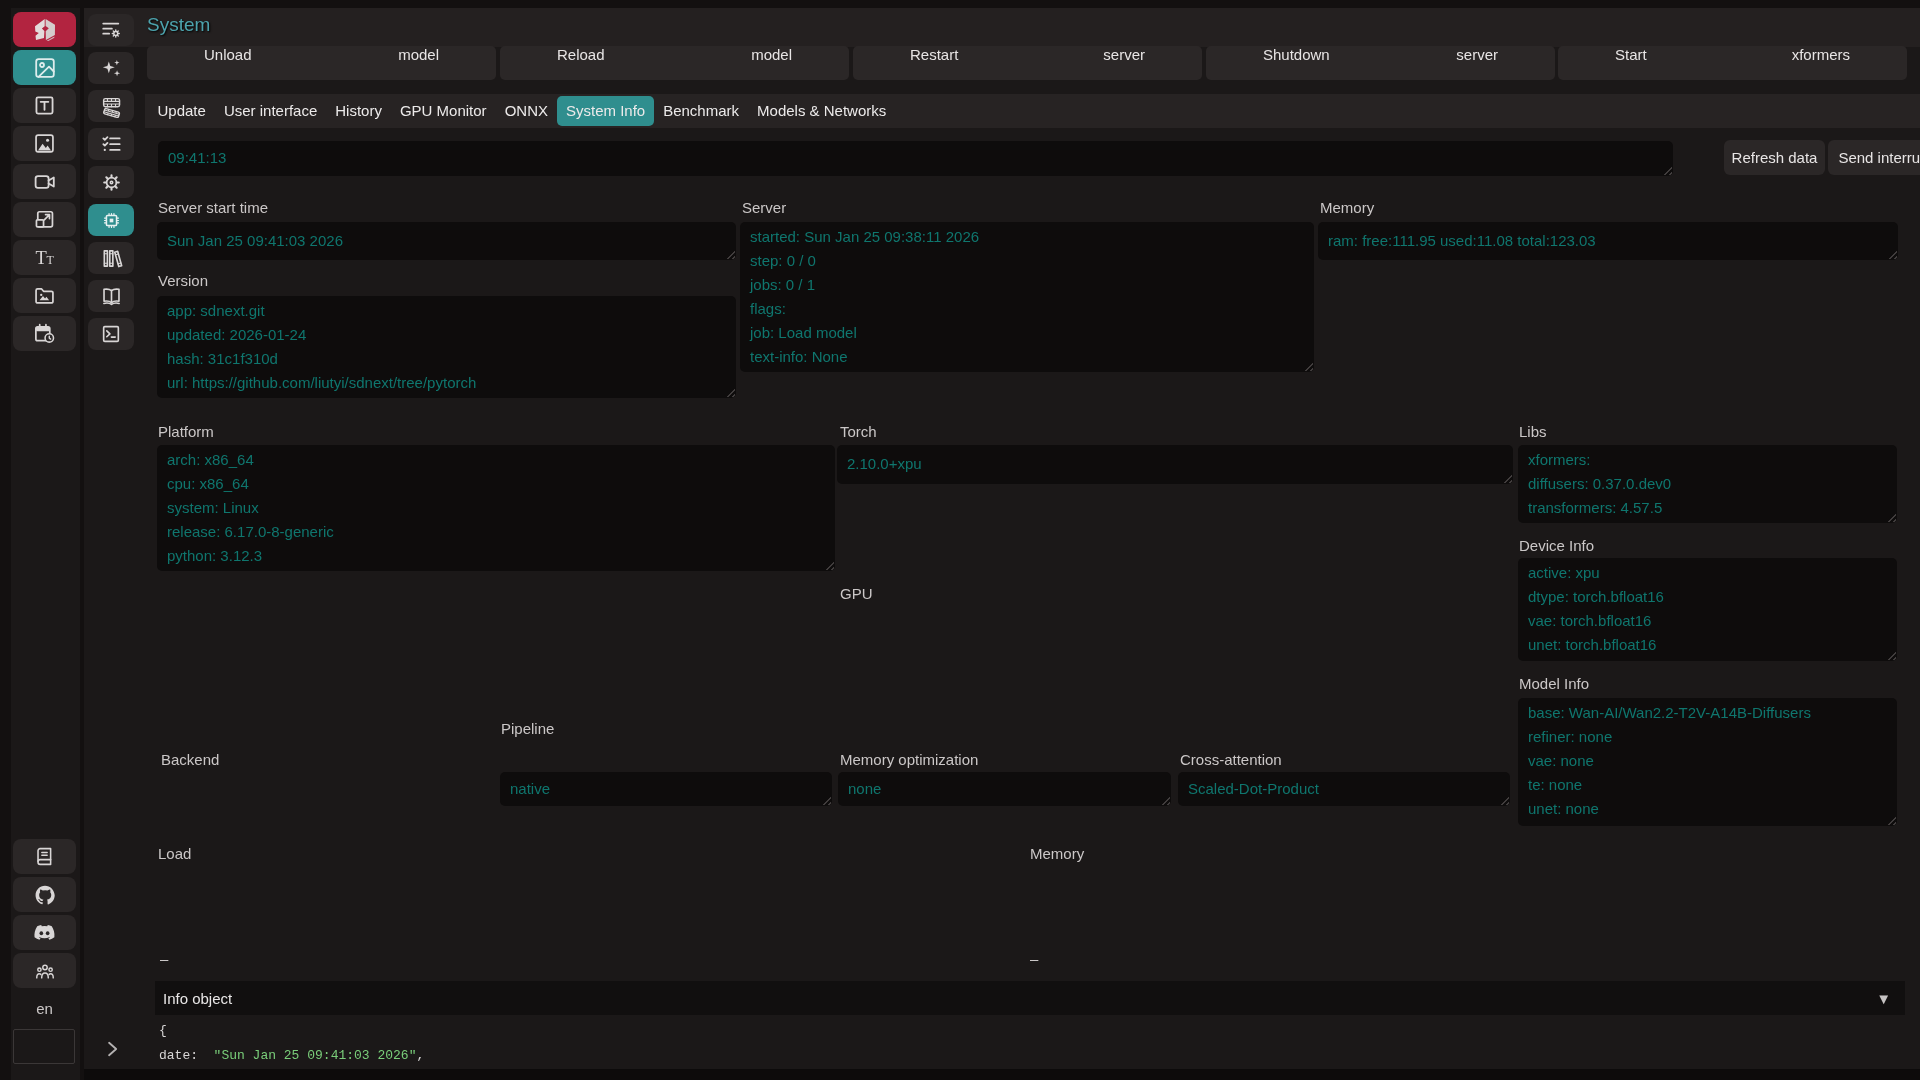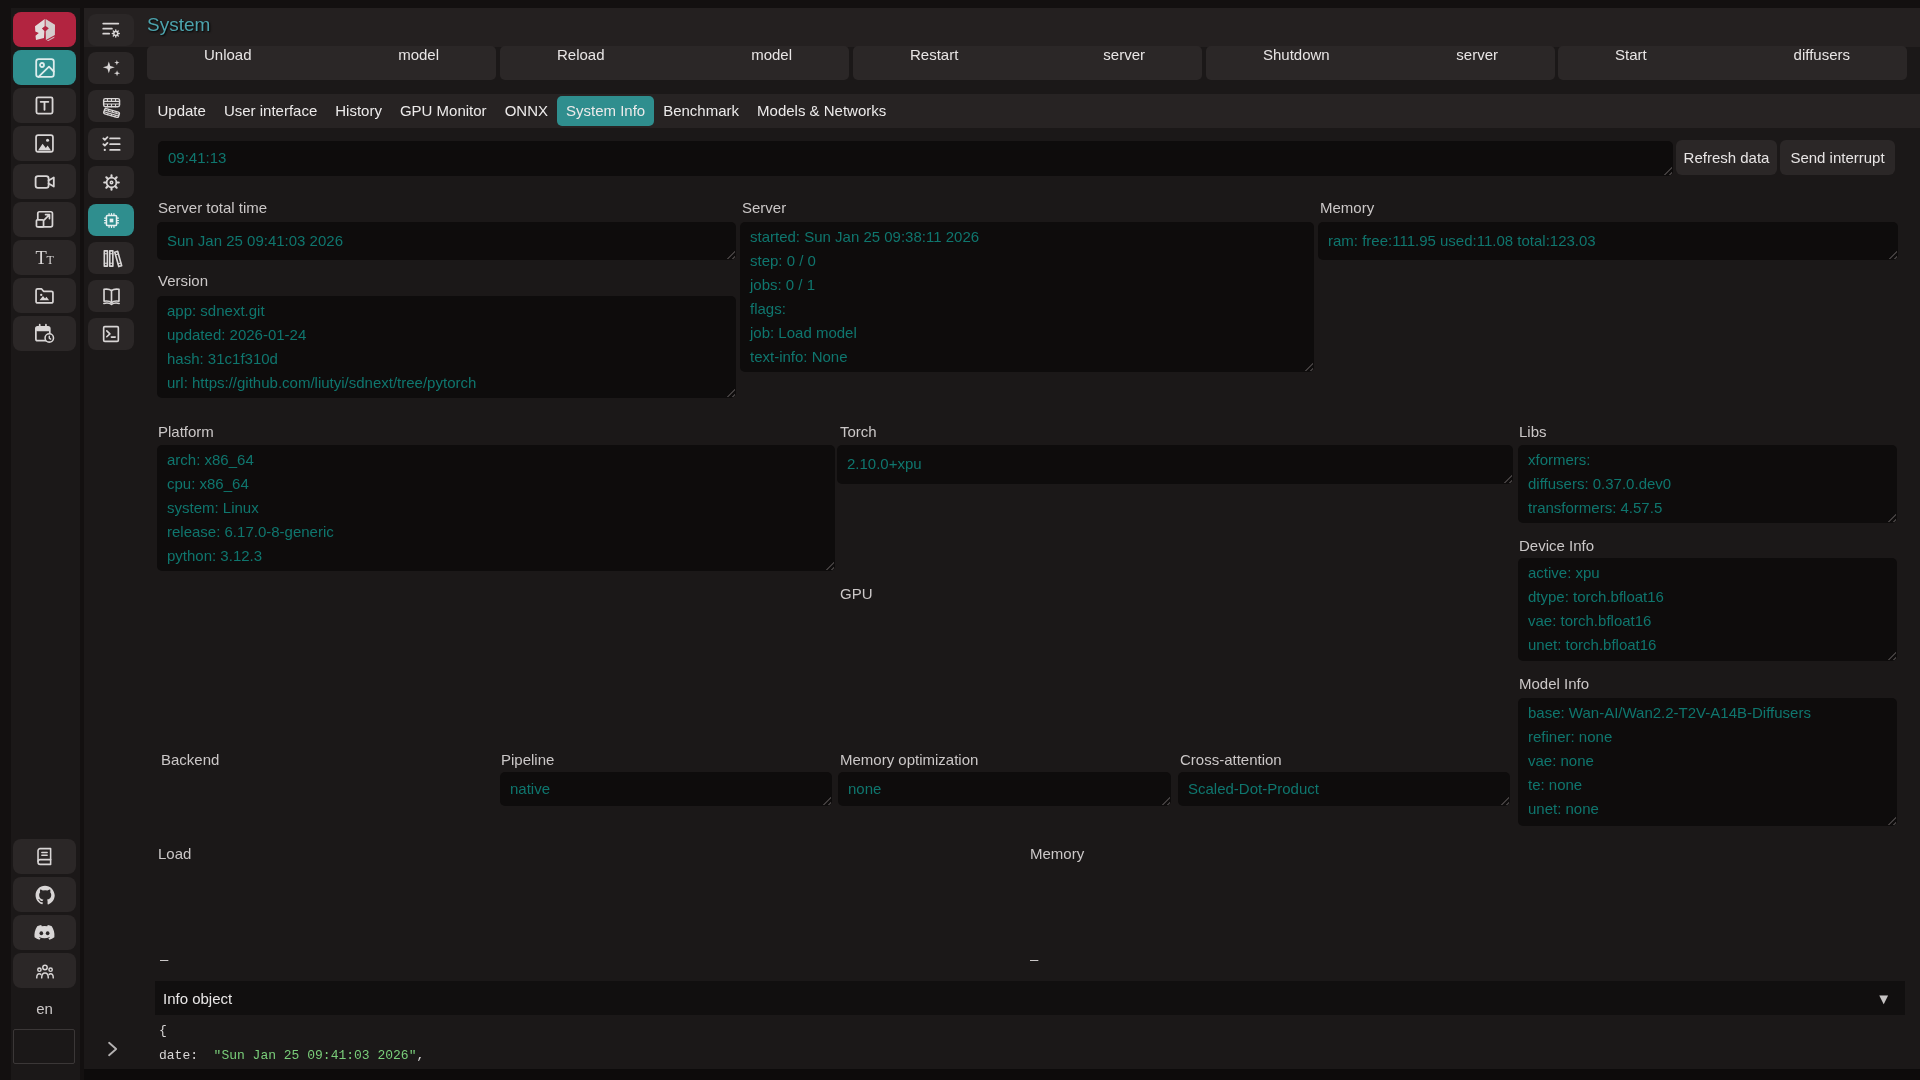--- a/index.html
+++ b/index.html
@@ -34,21 +34,21 @@
          font-size:15px; white-space:nowrap; }
   .tab.sel { background:#2f8e8e; border-radius:5px; }
   
   .ta { position:absolute; background:#0e0c0c; border-radius:5px; color:#0f766e;
         font-size:15px; line-height:24px; padding:3px 10px; white-space:pre; overflow:hidden; }
   .ta .rh { position:absolute; right:1px; bottom:1px; width:10px; height:10px;
         background: repeating-linear-gradient(135deg, transparent 0 2px, #565151 2px 3.2px);
         clip-path: polygon(100% 0, 100% 100%, 0 100%); opacity:.7;}
   .lbl { position:absolute; color:#cbc7c7; font-size:15px; white-space:nowrap; }
   .btn { position:absolute; background:#2b2727; border-radius:6px; color:#e8e5e5;
-         font-size:15px; display:flex; align-items:center; justify-content:center; }
+         font-size:15px; display:flex; align-items:center; justify-content:center;margin-left:48px; }
   #infobar { position:absolute; left:10px; top:981px; width:1750px; height:34px; background:#110f0f;
              color:#e9e7e7; font-size:15px; display:flex; align-items:center; padding:0 12px 0 8px; }
   #infobar .arr { margin-left:auto; font-size:15px; color:#c6c3c3; margin-right:2px; }
   .mono { position:absolute; font-family:"Liberation Mono", monospace; font-size:13px;
           color:#d8d6d6; white-space:pre; }
   .green { color:#7ace7a; }
   #footer { position:absolute; left:-61px; top:1069px; width:1836px; height:11px; background:#0d0b0b; }
 </style>
 </head>
 <body>
@@ -246,39 +246,39 @@
     <div class="tbtn" style="left:708px;">
         <span>Restart</span>
         <span>server</span>
       </div>
     <div class="tbtn" style="left:1061px;">
         <span>Shutdown</span>
         <span>server</span>
       </div>
     <div class="tbtn" style="left:1413px;">
         <span>Start</span>
-        <span>diffusers</span>
+        <span>xformers</span>
       </div>
     <div id="tabstrip">
       <span style="width:4px"></span>
       <span class="tab">Update</span>
       <span class="tab">User interface</span>
       <span class="tab">History</span>
       <span class="tab">GPU Monitor</span>
       <span class="tab">ONNX</span>
       <span class="tab sel">System Info</span>
       <span class="tab">Benchmark</span>
       <span class="tab">Models &amp; Networks</span>
     </div>
 
     <div class="ta" style="left:13px; top:141px; width:1515px; height:35px; line-height:28px;">09:41:13<i class="rh"></i></div>
     <div class="btn" style="left:1531px; top:140px; width:101px; height:35px;">Refresh data</div>
     <div class="btn" style="left:1635px; top:140px; width:115px; height:35px;">Send interrupt</div>
 
-    <div class="lbl" style="left:13px; top:199px;">Server total time</div>
+    <div class="lbl" style="left:13px; top:199px;">Server start time</div>
     <div class="ta" style="left:12px; top:222px; width:579px; height:38px; padding-top:7px;">Sun Jan 25 09:41:03 2026<i class="rh"></i></div>
     <div class="lbl" style="left:597px; top:199px;">Server</div>
     <div class="ta" style="left:595px; top:222px; width:574px; height:150px;">started: Sun Jan 25 09:38:11 2026
 step: 0 / 0
 jobs: 0 / 1
 flags: 
 job: Load model
 text-info: None<i class="rh"></i></div>
     <div class="lbl" style="left:1175px; top:199px;">Memory</div>
     <div class="ta" style="left:1173px; top:222px; width:580px; height:38px; padding-top:7px;">ram: free:111.95 used:11.08 total:123.03<i class="rh"></i></div>
@@ -307,21 +307,21 @@
 vae: torch.bfloat16
 unet: torch.bfloat16<i class="rh"></i></div>
     <div class="lbl" style="left:1374px; top:675px;">Model Info</div>
     <div class="ta" style="left:1373px; top:698px; width:379px; height:128px;">base: Wan-AI/Wan2.2-T2V-A14B-Diffusers
 refiner: none
 vae: none
 te: none
 unet: none<i class="rh"></i></div>
 
     <div class="lbl" style="left:16px; top:751px;">Backend</div>
-    <div class="lbl" style="left:356px; top:751px;">Pipeline</div>
+    <div class="lbl" style="left:356px; top:720px;">Pipeline</div>
     <div class="ta" style="left:355px; top:772px; width:332px; height:34px; padding-top:5px;">native<i class="rh"></i></div>
     <div class="lbl" style="left:695px; top:751px;">Memory optimization</div>
     <div class="ta" style="left:693px; top:772px; width:333px; height:34px; padding-top:5px;">none<i class="rh"></i></div>
     <div class="lbl" style="left:1035px; top:751px;">Cross-attention</div>
     <div class="ta" style="left:1033px; top:772px; width:332px; height:34px; padding-top:5px;">Scaled-Dot-Product<i class="rh"></i></div>
 
     <div class="lbl" style="left:13px; top:845px;">Load</div>
     <div class="lbl" style="left:885px; top:845px;">Memory</div>
     <div class="lbl" style="left:15px; top:950px;">–</div>
     <div class="lbl" style="left:885px; top:950px;">–</div>

